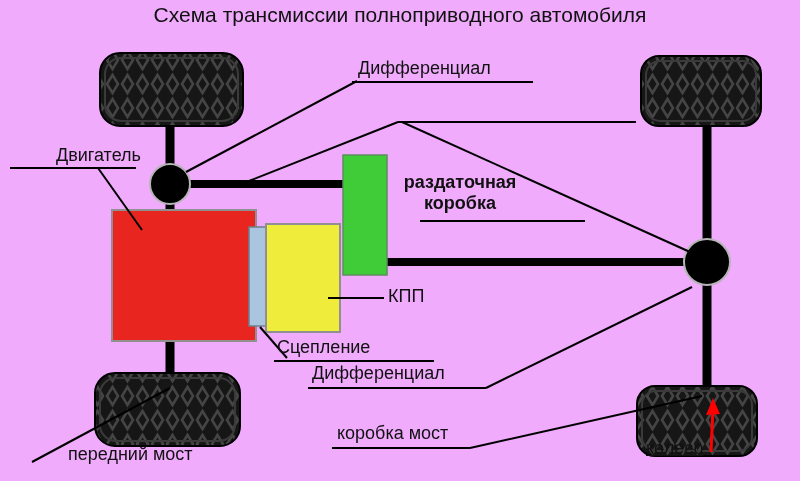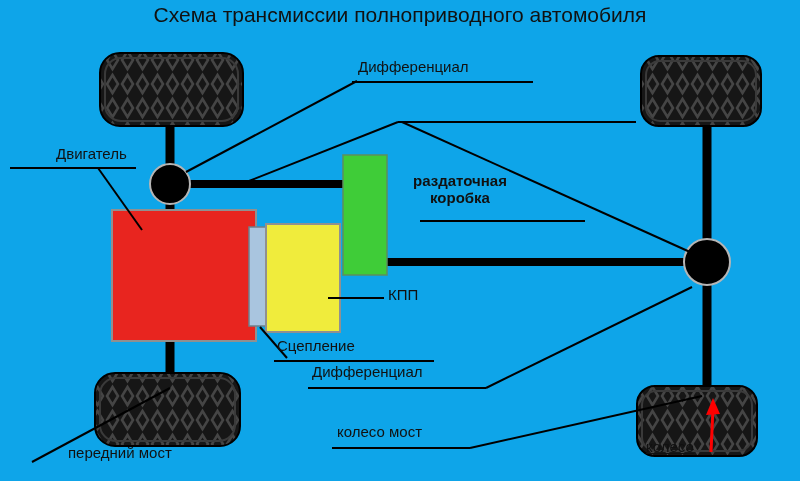--- a/index.html
+++ b/index.html
@@ -8,21 +8,21 @@
     width: 800px;
     height: 481px;
     background: #ffffff;
     font-family: "Liberation Sans", sans-serif;
     color: #111111;
     overflow: hidden;
   }
   .stage svg { position: absolute; left: 0; top: 0; }
   .lbl {
     position: absolute;
-    font-size: 15px;
+    font-size: 18px;
     line-height: 1.15;
     white-space: nowrap;
     color: #111111;
   }
   #lbl-title {
     left: 0; right: 0; top: 3px;
     text-align: center;
     font-size: 21px;
     white-space: nowrap;
   }
@@ -33,21 +33,21 @@
   #lbl-kpp         { left: 388px; top: 286px; }
   #lbl-clutch      { left: 277px; top: 337px; }
   #lbl-diff-rear   { left: 312px; top: 363px; }
   #lbl-rear-axle   { left: 337px; top: 423px; }
   #lbl-front-axle  { left: 68px;  top: 444px; }
   #lbl-wheel       { left: 646px; top: 438px; text-decoration: underline; }
 </style>
 </head>
 <body>
 
-<div class="stage" style="background: #0ea5e9; color: rgb(17, 17, 17);">
+<div class="stage" style="background: #f0abfc; color: rgb(17, 17, 17);">
 
   <svg width="800" height="481" viewBox="0 0 800 481">
     <defs>
       <pattern id="tread" width="30" height="24" patternUnits="userSpaceOnUse">
         <rect width="30" height="24" fill="#161616"></rect>
         <path d="M7.5 3 L13 12 L7.5 21 L2 12 Z M22.5 3 L28 12 L22.5 21 L17 12 Z" fill="none" stroke-width="2.5" stroke="#454545"></path>
       </pattern>
     </defs>
 
     <line x1="170" y1="88" x2="170" y2="410" stroke-width="9" stroke="#000000"></line>
@@ -111,17 +111,17 @@
     <polygon points="713,398 706,415 720,414" fill="#ff0000"></polygon>
   </svg>
 
   <div id="lbl-title" class="lbl">Схема трансмиссии полноприводного автомобиля</div>
   <div id="lbl-diff-front" class="lbl">Дифференциал</div>
   <div id="lbl-engine" class="lbl">Двигатель</div>
   <div id="lbl-transfer" class="lbl">раздаточная коробка</div>
   <div id="lbl-kpp" class="lbl">КПП</div>
   <div id="lbl-clutch" class="lbl">Сцепление</div>
   <div id="lbl-diff-rear" class="lbl">Дифференциал</div>
-  <div id="lbl-rear-axle" class="lbl">колесо мост</div>
+  <div id="lbl-rear-axle" class="lbl">коробка мост</div>
   <div id="lbl-front-axle" class="lbl">передний мост</div>
   <div id="lbl-wheel" class="lbl">колесо</div>
 
 </div>
 
 </body></html>

